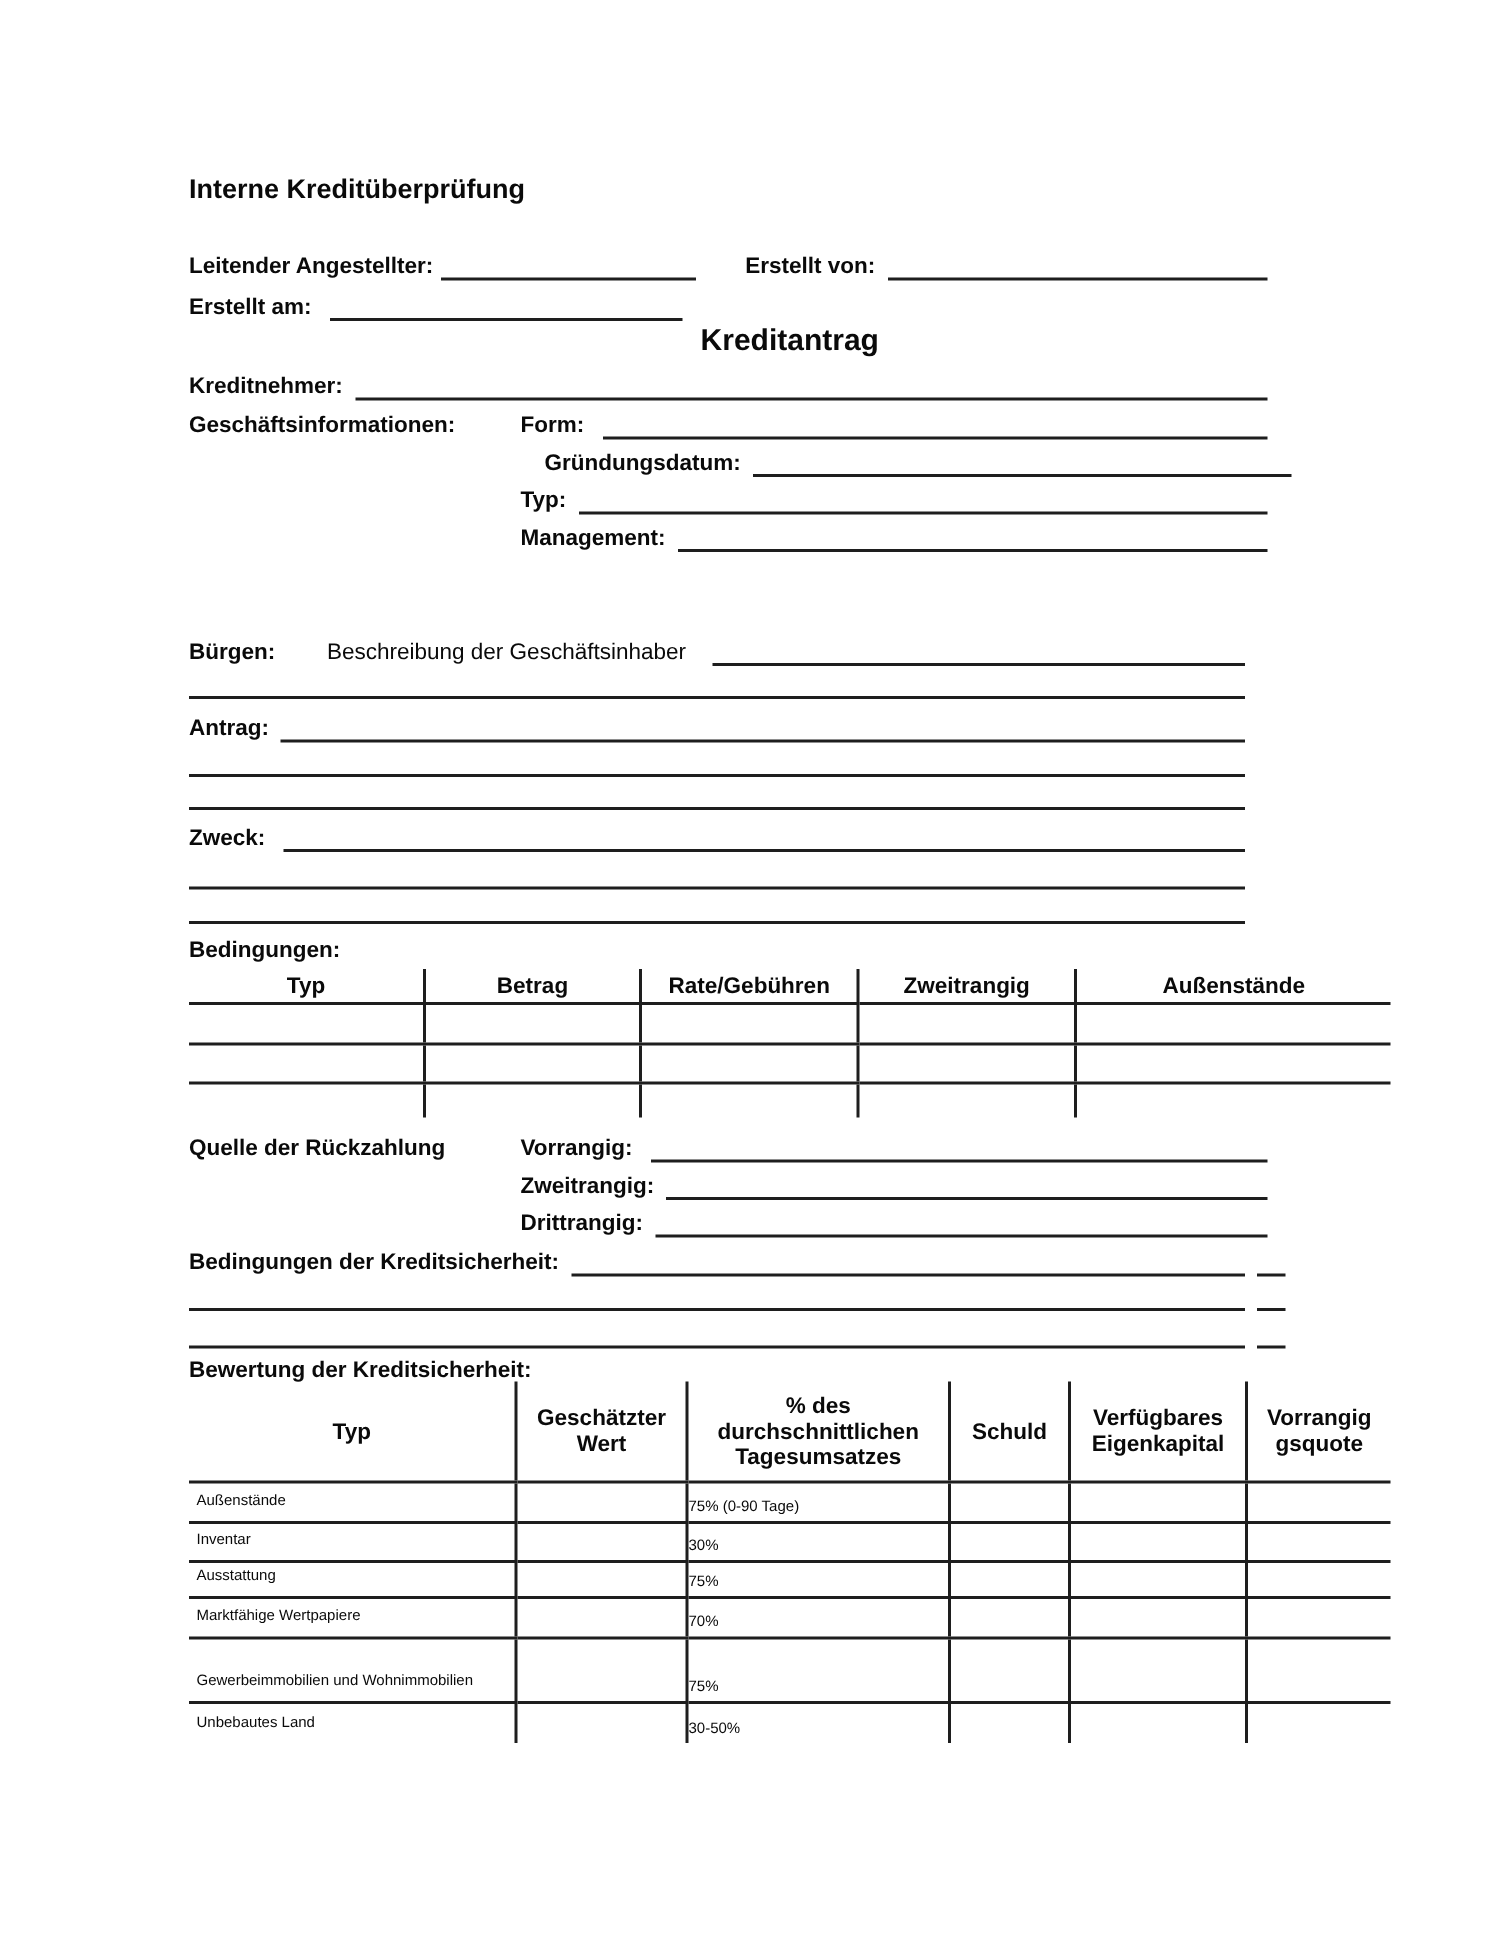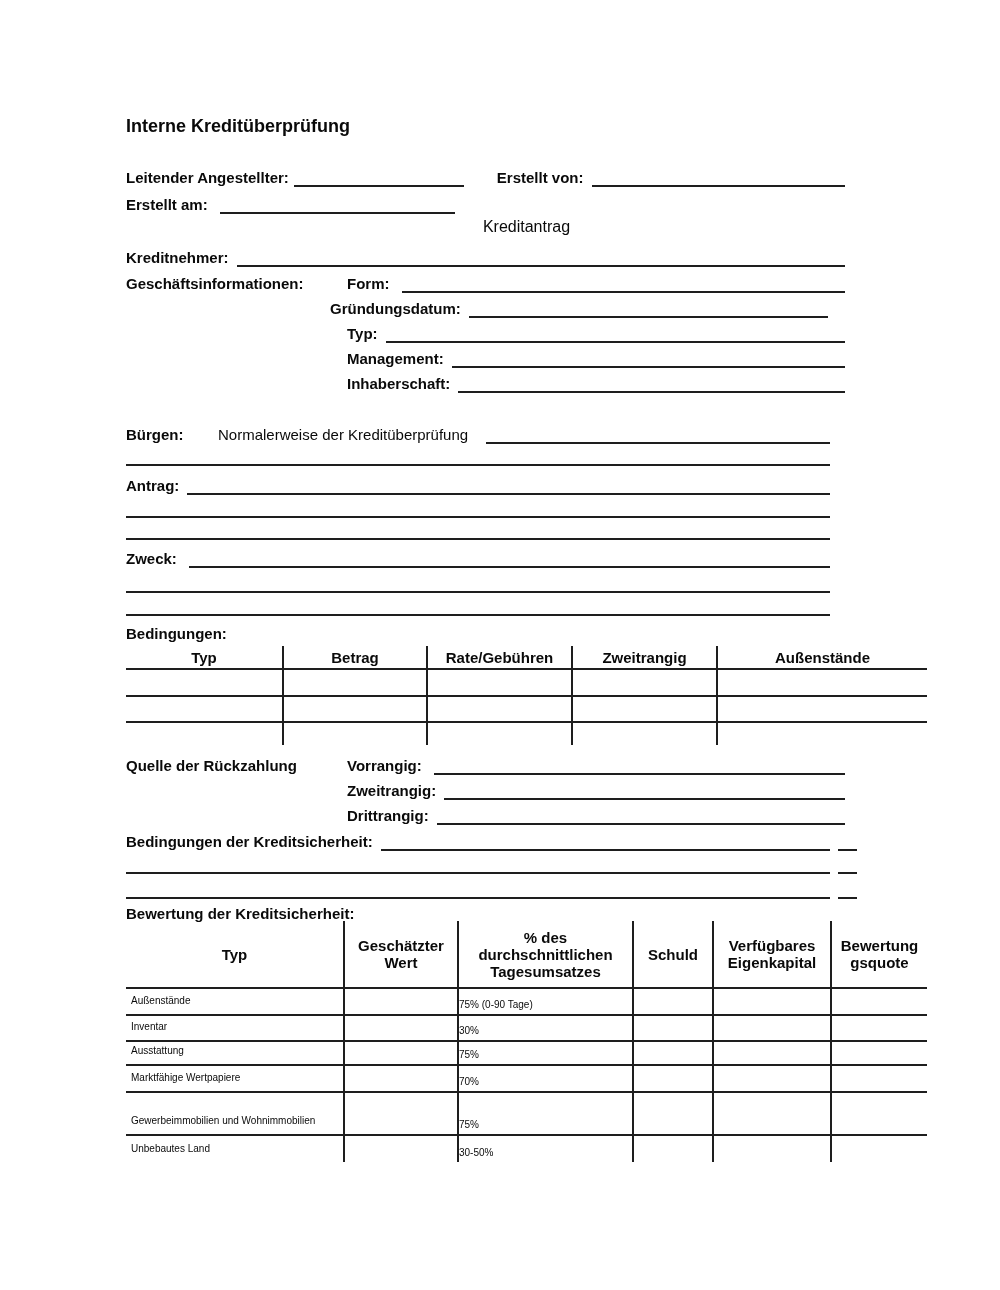--- a/index.html
+++ b/index.html
@@ -5,21 +5,21 @@
   html,body { margin:0; padding:0; background:#fff; }
   .page {
     position:relative; width:1000px; height:1290px; background:#ffffff;
     font-family:"Liberation Sans", sans-serif; font-size:15px; color:#0a0a0a;
     overflow:hidden;
   }
   .content { position:absolute; left:126px; top:0; width:801px; height:100%; }
   .b { font-weight:bold; }
   .abs { position:absolute; }
   .title { left:0; width:801px; text-align:left; font-weight:bold; font-size:18px; line-height:24px; }
-  .subtitle { left:0; width:801px; text-align:center; font-weight:normal; font-size:16px; line-height:22px; }
+  .subtitle { left:0; width:801px; text-align:center; font-weight:bold; font-size:20px; line-height:22px; }
   .row { position:absolute; display:flex; align-items:flex-end; height:20px; line-height:19px; white-space:nowrap; }
   .line { border-bottom:2px solid #1e1e1e; height:6px; flex:1 1 auto; }
   .line.fixed { flex:0 0 auto; }
   .hr { position:absolute; border-top:2px solid #1e1e1e; height:0; }
   .lblcol { flex:0 0 221px; }
   .gap8  { margin-left:8px; }
   .gap12 { margin-left:12px; }
   .gap18 { margin-left:18px; }
   .gap33 { margin-left:33px; }
   table { border-collapse:collapse; table-layout:fixed; position:absolute; left:0; }
@@ -65,43 +65,39 @@
       <span class="b">Kreditnehmer:</span>
       <span class="line gap8"></span>
     </div>
 
     <div class="row" style="top:273px; left:0; width:719px">
       <span class="b lblcol">Geschäftsinformationen:</span>
       <span class="b">Form:</span>
       <span class="line gap12"></span>
     </div>
 
-    <div class="row" style="top:298px; left:204px; width:498px">
+    <div class="row" style="top:298px; left:237px; width:498px">
       <span class="b">Gründungsdatum:</span>
       <span class="line gap8"></span>
     </div>
 
     <div class="row" style="top:323px; left:221px; width:498px">
       <span class="b">Typ:</span>
       <span class="line gap8"></span>
     </div>
 
     <div class="row" style="top:348px; left:221px; width:498px">
       <span class="b">Management:</span>
       <span class="line gap8"></span>
     </div>
 
-    <div class="row" style="top:373px; left:221px; width:498px">
-      <span class="b">Inhaberschaft:</span>
-      <span class="line gap8"></span>
-    </div>
 
     <div class="row" style="top:424px; left:0; width:704px">
       <span class="b" style="flex:0 0 92px">Bürgen:</span>
-      <span>Normalerweise der Kreditüberprüfung</span>
+      <span>Beschreibung der Geschäftsinhaber</span>
       <span class="line gap18"></span>
     </div>
 
     <div class="hr" style="top:464px; left:0; width:704px"></div>
 
     <div class="row" style="top:475px; left:0; width:704px">
       <span class="b">Antrag:</span>
       <span class="line gap8"></span>
     </div>
 
@@ -198,21 +194,21 @@
           <col style="width:118px">
           <col style="width:96px">
       </colgroup>
       <thead>
         <tr style="height:67px">
           <th>Typ</th>
           <th>Geschätzter Wert</th>
           <th>% des durchschnittlichen Tagesumsatzes</th>
           <th>Schuld</th>
           <th>Verfügbares Eigenkapital</th>
-          <th class="preline">Bewertung
+          <th class="preline">Vorrangig
 gsquote</th>
         </tr>
       </thead>
       <tbody>
         <tr style="height:27px">
           <td class="typ">Außenstände</td>
           <td></td>
           <td class="pct">75% (0-90 Tage)</td>
           <td></td>
           <td></td>

